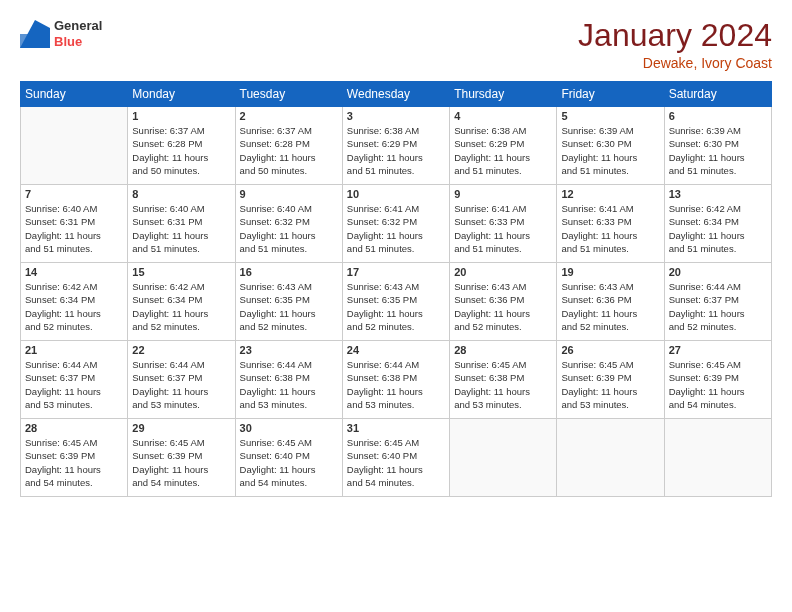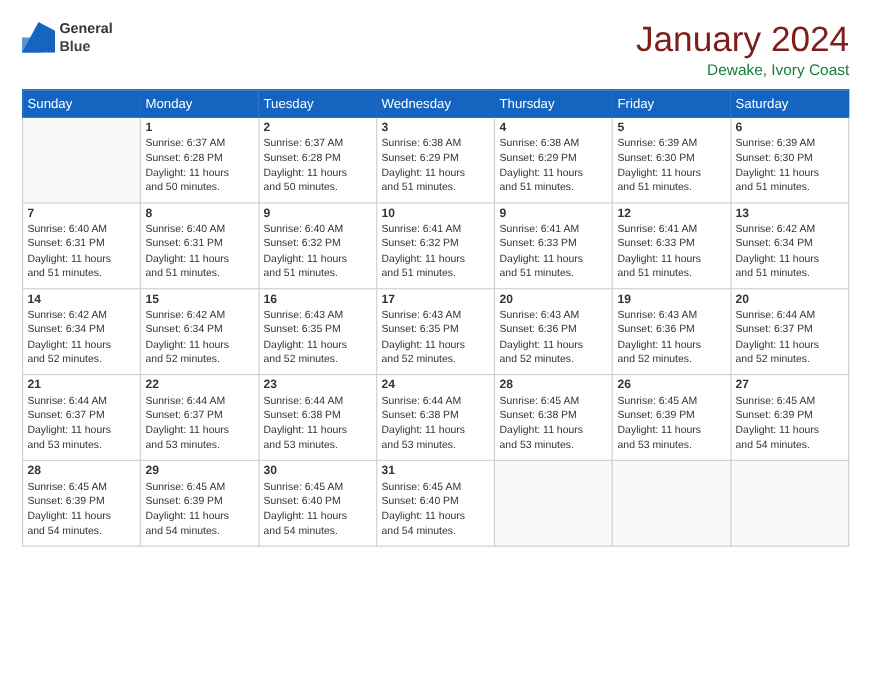--- a/index.html
+++ b/index.html
@@ -28,37 +28,37 @@
       gap: 4px;
     }
     .logo-text {
       display: flex;
       flex-direction: column;
       font-size: 13px;
       font-weight: bold;
       line-height: 1.2;
     }
     .logo-text .general { color: #333; }
-    .logo-text .blue { color: #404040; }
+    .logo-text .blue { color: #ef4444; }
     .logo-icon {
       width: 30px;
       height: 28px;
     }
     .title-block {
       text-align: right;
     }
     .month-title {
       font-size: 32px;
       font-weight: 300;
       color: #7f1d1d;
       line-height: 1.1;
     }
     .location {
       font-size: 14px;
-      color: #15803d;
+      color: #c2410c;
       margin-top: 2px;
     }
     .calendar {
       width: 100%;
       border-collapse: collapse;
       font-size: 10.5px;
     }
     .calendar thead th {
       background: #1565c0;
       color: #fff;

